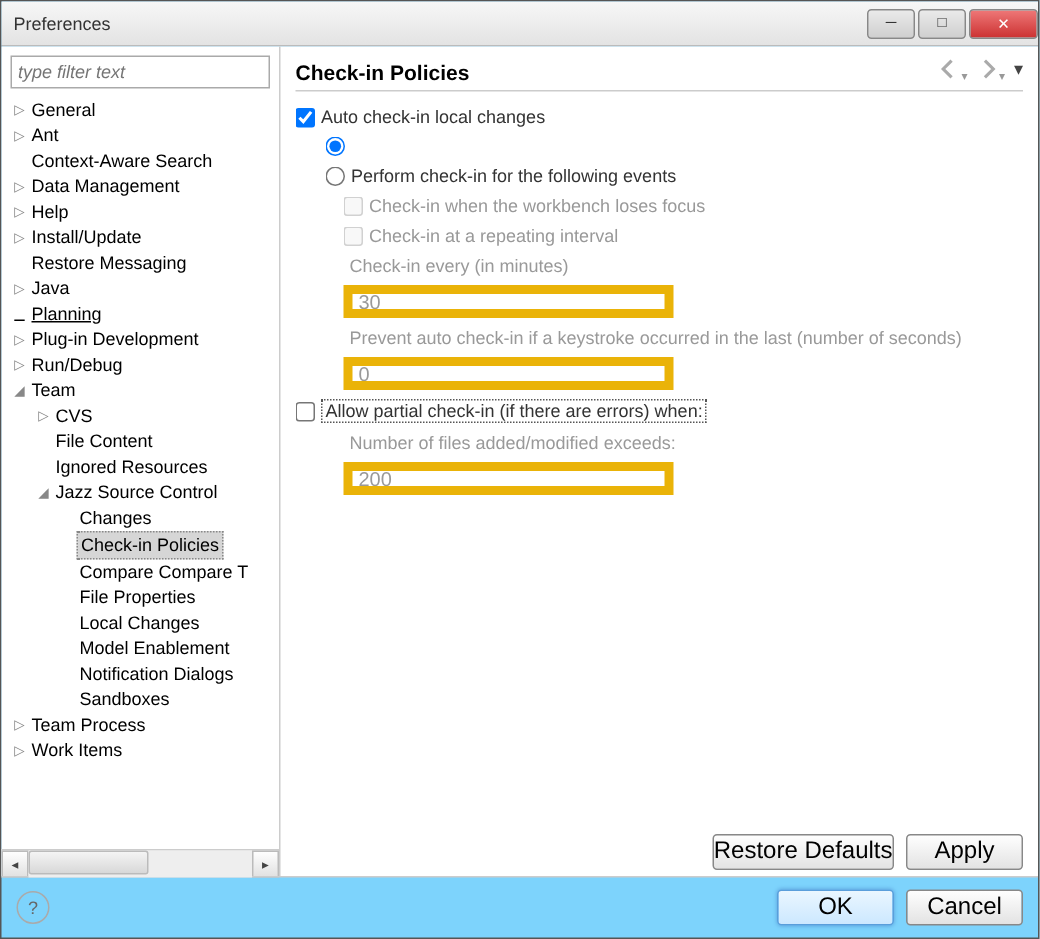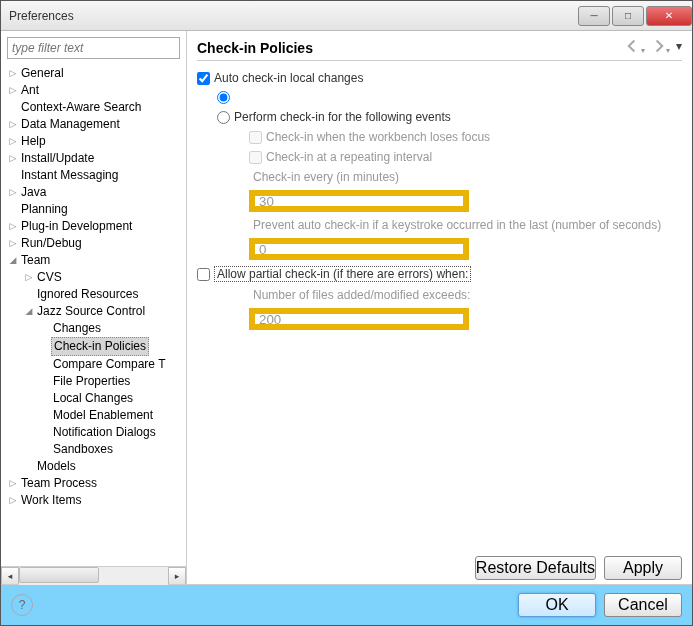--- a/index.html
+++ b/index.html
@@ -29,21 +29,21 @@
 .hscroll .track { flex: 1; background: #eee; height: 18px; position: relative; }
 .hscroll .thumb { position: absolute; left: 0; top: 0; height: 16px; width: 80px; background: linear-gradient(#f4f4f4,#d8d8d8); border: 1px solid #bbb; border-radius: 2px; }
 .main { flex: 1; display: flex; flex-direction: column; padding: 8px 10px 4px 10px; }
 .mainhdr { display: flex; align-items: center; border-bottom: 1px solid #ccc; padding-bottom: 4px; margin-bottom: 10px; }
 .mainhdr h1 { font-size: 14px; font-weight: bold; flex: 1; }
 .navicons { display: flex; gap: 6px; color: #999; }
 .ddarrow { font-size: 8px; margin-left: 1px; }
 .form { color: #333; }
 .row { display: flex; align-items: center; margin-bottom: 6px; }
 .row.indent1 { margin-left: 20px; }
-.row.indent2 { margin-left: 52px; }
+.row.indent2 { margin-left: 32px; }
 .row label { margin-left: 4px; }
 .disabled { color: #999; }
 input[type=text].txtfield { width: 220px; height: 22px; border: 6px solid #eab308; padding: 0 4px; }
 input[type=text].txtfield:disabled { background: #fff; color: #999; }
 .dotted { border: 1px dotted #555; padding: 0 2px; }
 .btnrow { display: flex; justify-content: flex-end; gap: 8px; margin-top: auto; padding-top: 8px; }
 .btnrow button, .footer button { min-width: 78px; height: 24px; border: 1px solid #888; border-radius: 3px; background: linear-gradient(#fefefe,#e3e3e3); font-size: 16px; cursor: pointer; }
 .footer { border-top: 1px solid #ccc; padding: 8px 10px; display: flex; align-items: center; }
 .helpicon { width: 22px; height: 22px; border: 1px solid #aaa; border-radius: 50%; display:flex; align-items:center; justify-content:center; color:#666; font-size:12px; }
 .footer .spacer { flex: 1; }
@@ -101,30 +101,30 @@
             </li>
             <li style="padding-left: 0px;">
               <div class="node">
                 <span class="arrow">▷</span>
                 <span class="label">Install/Update</span>
               </div>
             </li>
             <li style="padding-left: 0px;">
               <div class="node">
                 <span class="arrow blank">▷</span>
-                <span class="label">Instant Messaging</span>
+                <span class="label">Restore Messaging</span>
               </div>
             </li>
             <li style="padding-left: 0px;">
               <div class="node">
                 <span class="arrow">▷</span>
                 <span class="label">Java</span>
               </div>
             </li>
-            <li style="padding-left: 0px;">
+            <li style="padding-left: 0px; text-decoration: underline;">
               <div class="node">
                 <span class="arrow blank">▷</span>
                 <span class="label">Planning</span>
               </div>
             </li>
             <li style="padding-left: 0px;">
               <div class="node">
                 <span class="arrow">▷</span>
                 <span class="label">Plug-in Development</span>
               </div>
@@ -143,20 +143,26 @@
             </li>
             <li style="padding-left: 16px;">
               <div class="node">
                 <span class="arrow">▷</span>
                 <span class="label">CVS</span>
               </div>
             </li>
             <li style="padding-left: 16px;">
               <div class="node">
                 <span class="arrow blank">▷</span>
+                <span class="label">File Content</span>
+              </div>
+            </li>
+            <li style="padding-left: 16px;">
+              <div class="node">
+                <span class="arrow blank">▷</span>
                 <span class="label">Ignored Resources</span>
               </div>
             </li>
             <li style="padding-left: 16px;">
               <div class="node">
                 <span class="arrow">◢</span>
                 <span class="label">Jazz Source Control</span>
               </div>
             </li>
             <li style="padding-left: 32px;">
@@ -198,26 +204,20 @@
             <li style="padding-left: 32px;">
               <div class="node">
                 <span class="arrow blank">▷</span>
                 <span class="label">Notification Dialogs</span>
               </div>
             </li>
             <li style="padding-left: 32px;">
               <div class="node">
                 <span class="arrow blank">▷</span>
                 <span class="label">Sandboxes</span>
-              </div>
-            </li>
-            <li style="padding-left: 16px;">
-              <div class="node">
-                <span class="arrow blank">▷</span>
-                <span class="label">Models</span>
               </div>
             </li>
             <li style="padding-left: 0px;">
               <div class="node">
                 <span class="arrow">▷</span>
                 <span class="label">Team Process</span>
               </div>
             </li>
             <li style="padding-left: 0px;">
               <div class="node">

